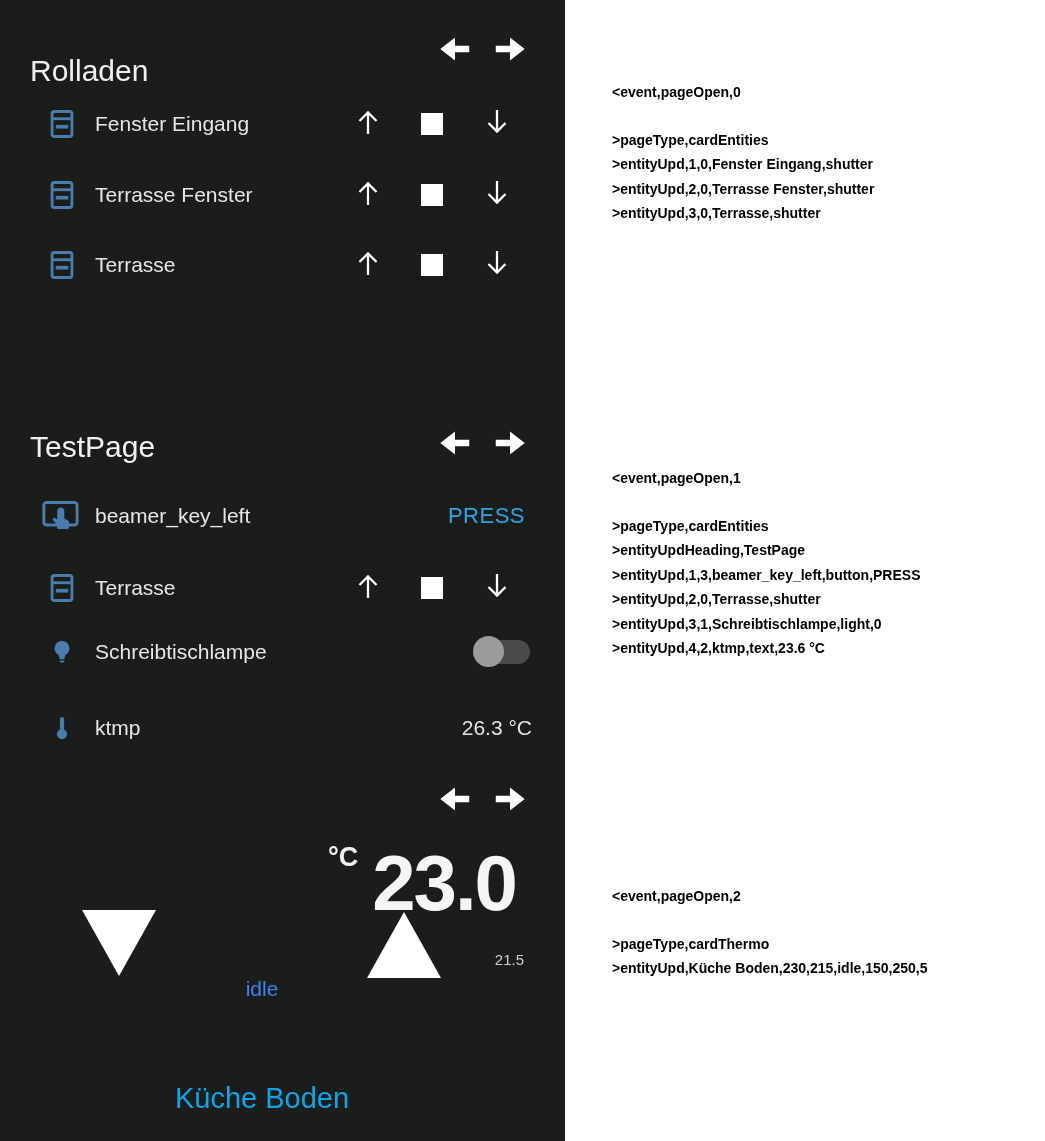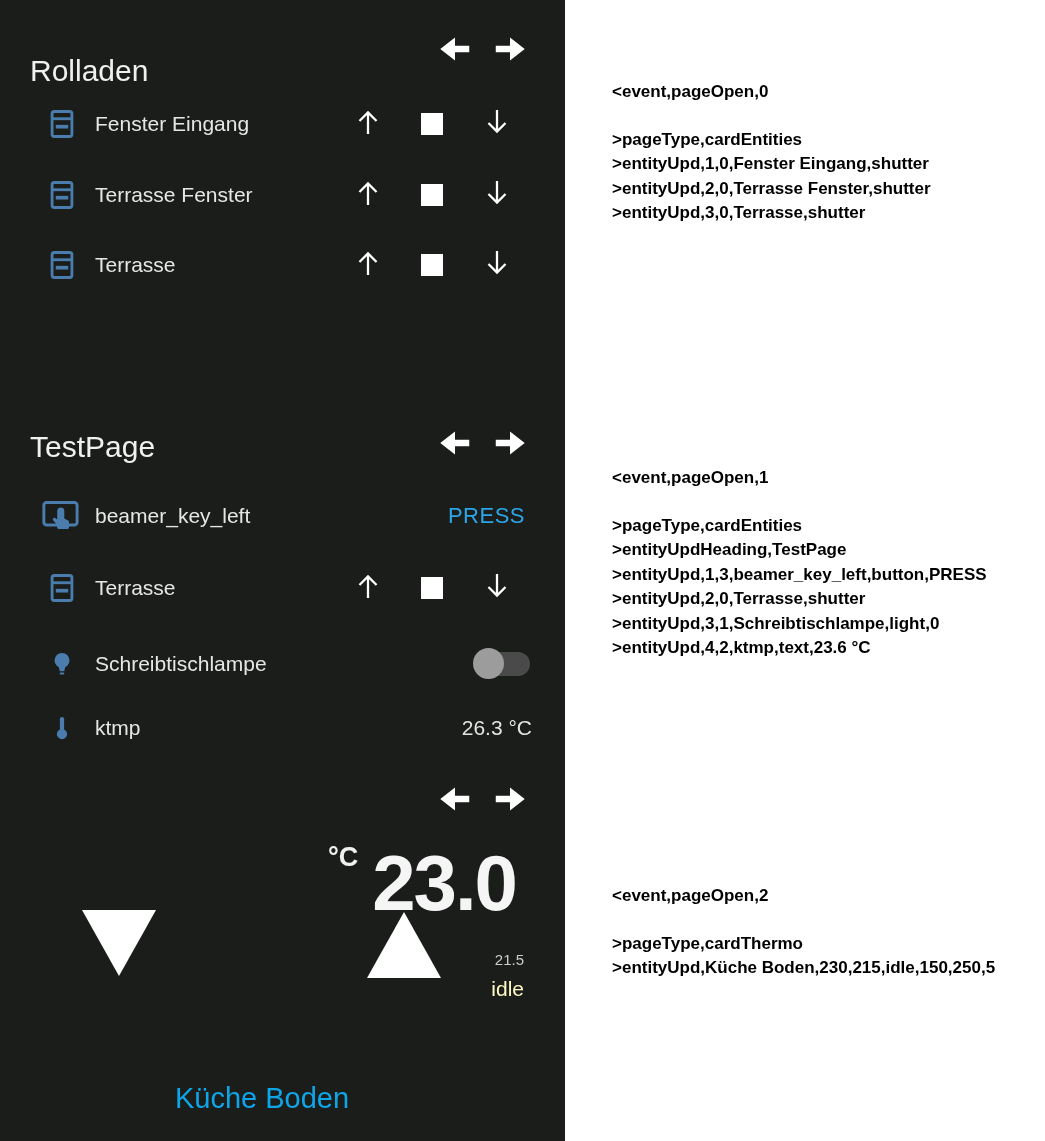--- a/index.html
+++ b/index.html
@@ -47,27 +47,27 @@
   .thermo-temp  { position:absolute; top:73px; left:0; width:516px; text-align:right;
                   font-size:78px; font-weight:700; letter-spacing:-2px;
                   color:#f5f5f5; line-height:80px; }
   .thermo-unit  { position:absolute; top:72px; left:328px; font-size:27px;
                   font-weight:700; color:#f0f0f0; }
   .tri { position:absolute; cursor:pointer; line-height:0; }
   .tri.down { left:82px;  top:140px; }
   .tri.up   { left:367px; top:142px; }
   .thermo-set   { position:absolute; top:176px; left:0; width:524px; text-align:right;
                   font-size:15px; color:#cdcdcd; line-height:28px; }
-  .thermo-state { position:absolute; top:206px; left:0; width:524px; text-align:right;
-                  font-size:21px; color:#fef9c3; line-height:26px; }
+  .thermo-state { position:absolute; top:206px; left:0; width:524px; text-align:center;
+                  font-size:21px; color:#3b82f6; line-height:26px; }
   .thermo-title { position:absolute; top:311px; left:0; width:524px; text-align:center;
                   font-size:29px; color:#0ea5e9; line-height:34px; }
 
   
-  .ann { position:absolute; left:612px; width:433px; font-size:17px; font-weight:700;
+  .ann { position:absolute; left:612px; width:433px; font-size:14px; font-weight:700;
          color:var(--annotation_color,#000); line-height:24.5px; }
   .ann .line { white-space:nowrap; height:24.5px; }
   .ann .responses { margin-top:23px; }
   .ann-1 { top:80px; } .ann-2 { top:466px; } .ann-3 { top:884px; }
 </style>
 </head>
 <body>
 
 <div class="page">
   <div class="panel">
@@ -207,21 +207,21 @@
         <span class="ctl stop">
             <span class="stop-square"></span>
           </span>
         <span class="ctl down">
             <span><svg viewBox="0 0 24 24" width="32" height="34">
                 <path fill="none" stroke="currentColor" stroke-width="1.7" d="M12 3v16.2M5.6 12.8 12 19.2l6.4-6.4"></path>
               </svg></span>
           </span>
       </div>
 
-      <div class="row" style="top:230px;">
+      <div class="row" style="top:218px;">
         <span class="icon">
             <svg viewBox="0 0 24 24" width="32" height="34">
               <g fill="currentColor">
                 <circle cx="12" cy="9.3" r="5.6"></circle>
                 <path d="M9.6 14.2h4.8l-.7 3.2h-3.4z"></path>
                 <rect x="10.2" y="18.4" width="3.6" height="1.5" rx="0.75"></rect>
               </g>
             </svg>
           </span>
         <span class="label">Schreibtischlampe</span>

